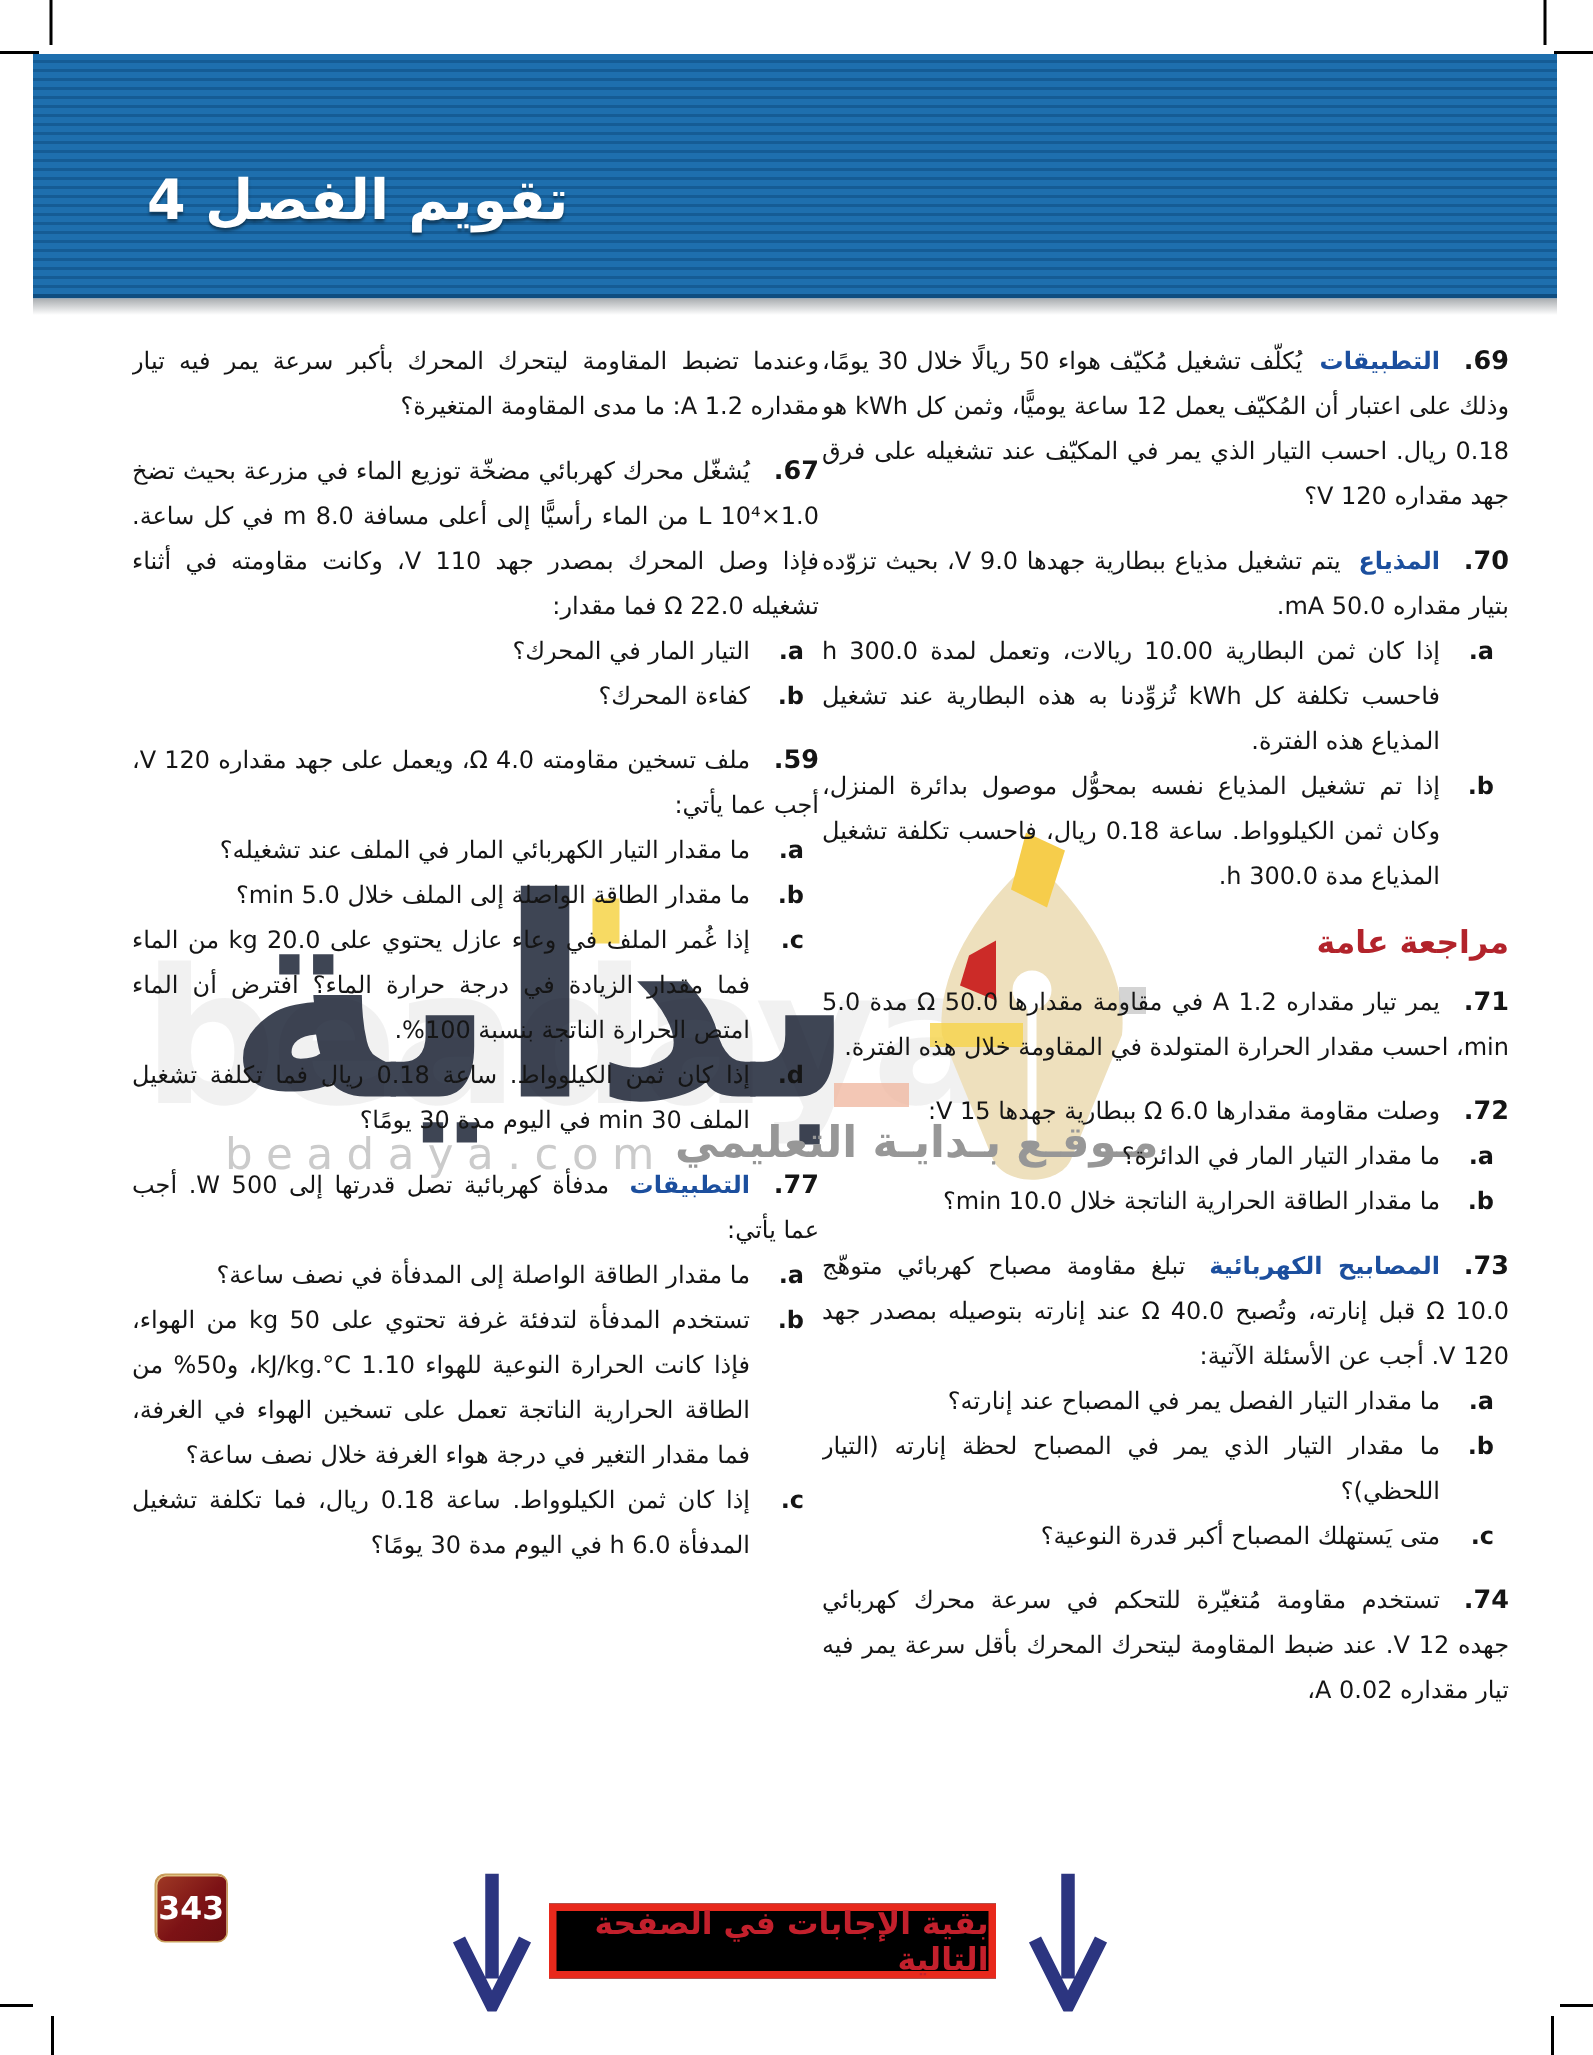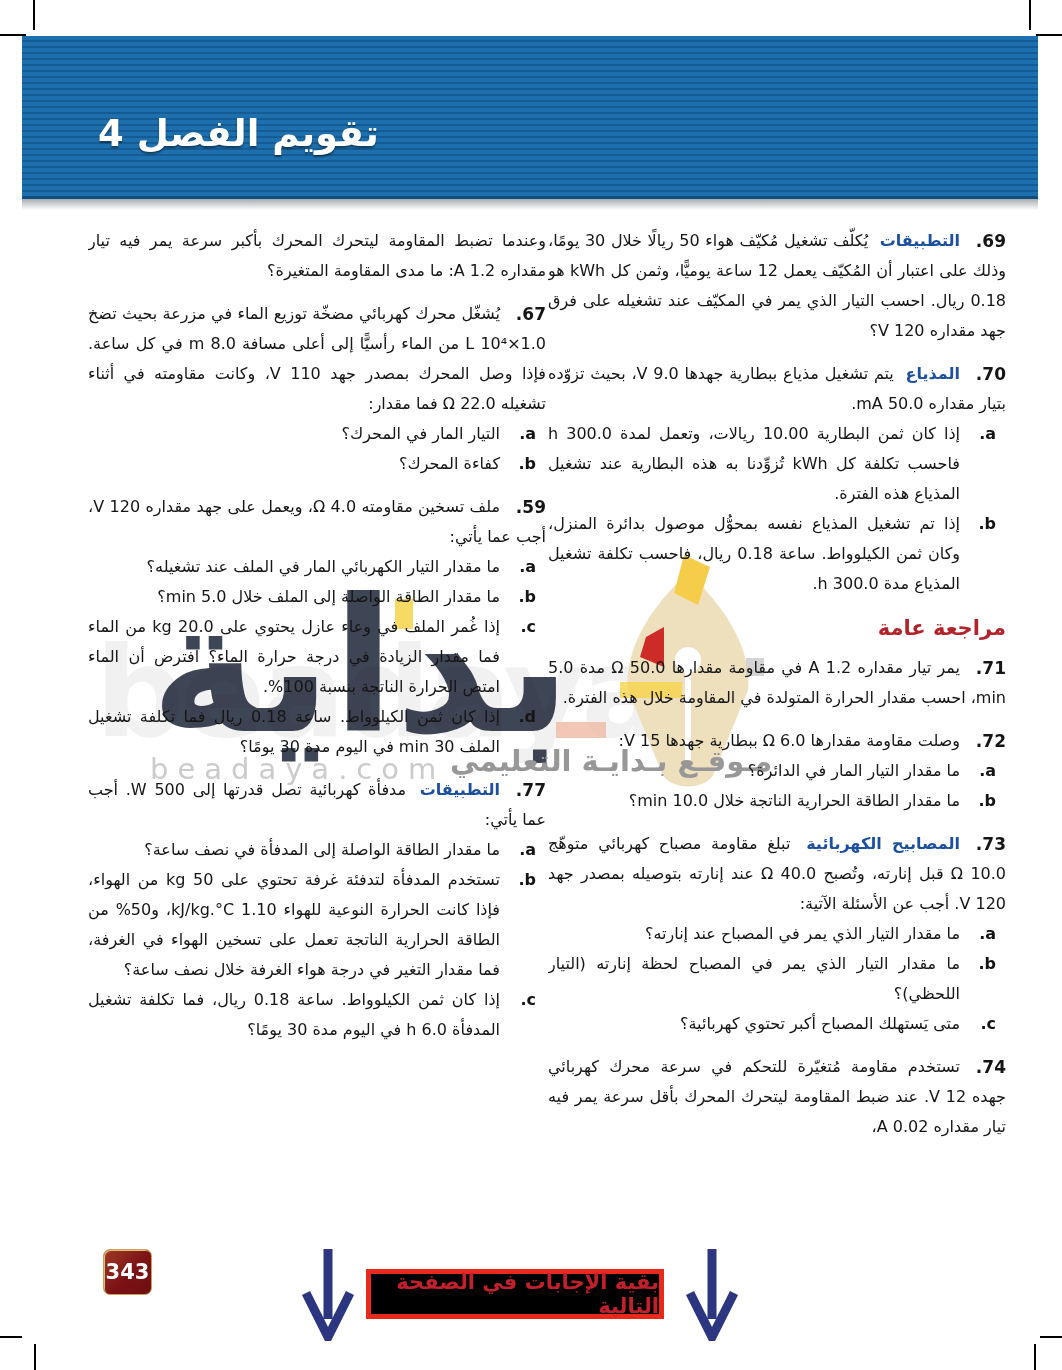--- a/index.html
+++ b/index.html
@@ -119,29 +119,29 @@
         <span>ما مقدار الطاقة الحرارية الناتجة خلال 10.0 min؟</span>
       </div>
     </div>
 
     <div class="problem">
       <span class="pnum">73.</span>
       <span class="keyword">المصابيح الكهربائية</span>
       <span>تبلغ مقاومة مصباح كهربائي متوهّج 10.0 Ω قبل إنارته، وتُصبح 40.0 Ω عند إنارته بتوصيله بمصدر جهد 120 V. أجب عن الأسئلة الآتية:</span>
       <div class="part">
         <span class="plet">a.</span>
-        <span>ما مقدار التيار الذي يمر في المصباح عند إنارته؟</span>
+        <span>ما مقدار التيار الفصل يمر في المصباح عند إنارته؟</span>
       </div>
       <div class="part">
         <span class="plet">b.</span>
         <span>ما مقدار التيار الذي يمر في المصباح لحظة إنارته (التيار اللحظي)؟</span>
       </div>
       <div class="part">
         <span class="plet">c.</span>
-        <span>متى يَستهلك المصباح أكبر تحتوي كهربائية؟</span>
+        <span>متى يَستهلك المصباح أكبر قدرة النوعية؟</span>
       </div>
     </div>
 
     <div class="problem">
       <span class="pnum">74.</span>
       <span>تستخدم مقاومة مُتغيّرة للتحكم في سرعة محرك كهربائي جهده 12 V. عند ضبط المقاومة ليتحرك المحرك بأقل سرعة يمر فيه تيار مقداره 0.02 A،</span>
     </div>
   </div>
 
   <div class="col col-left">

